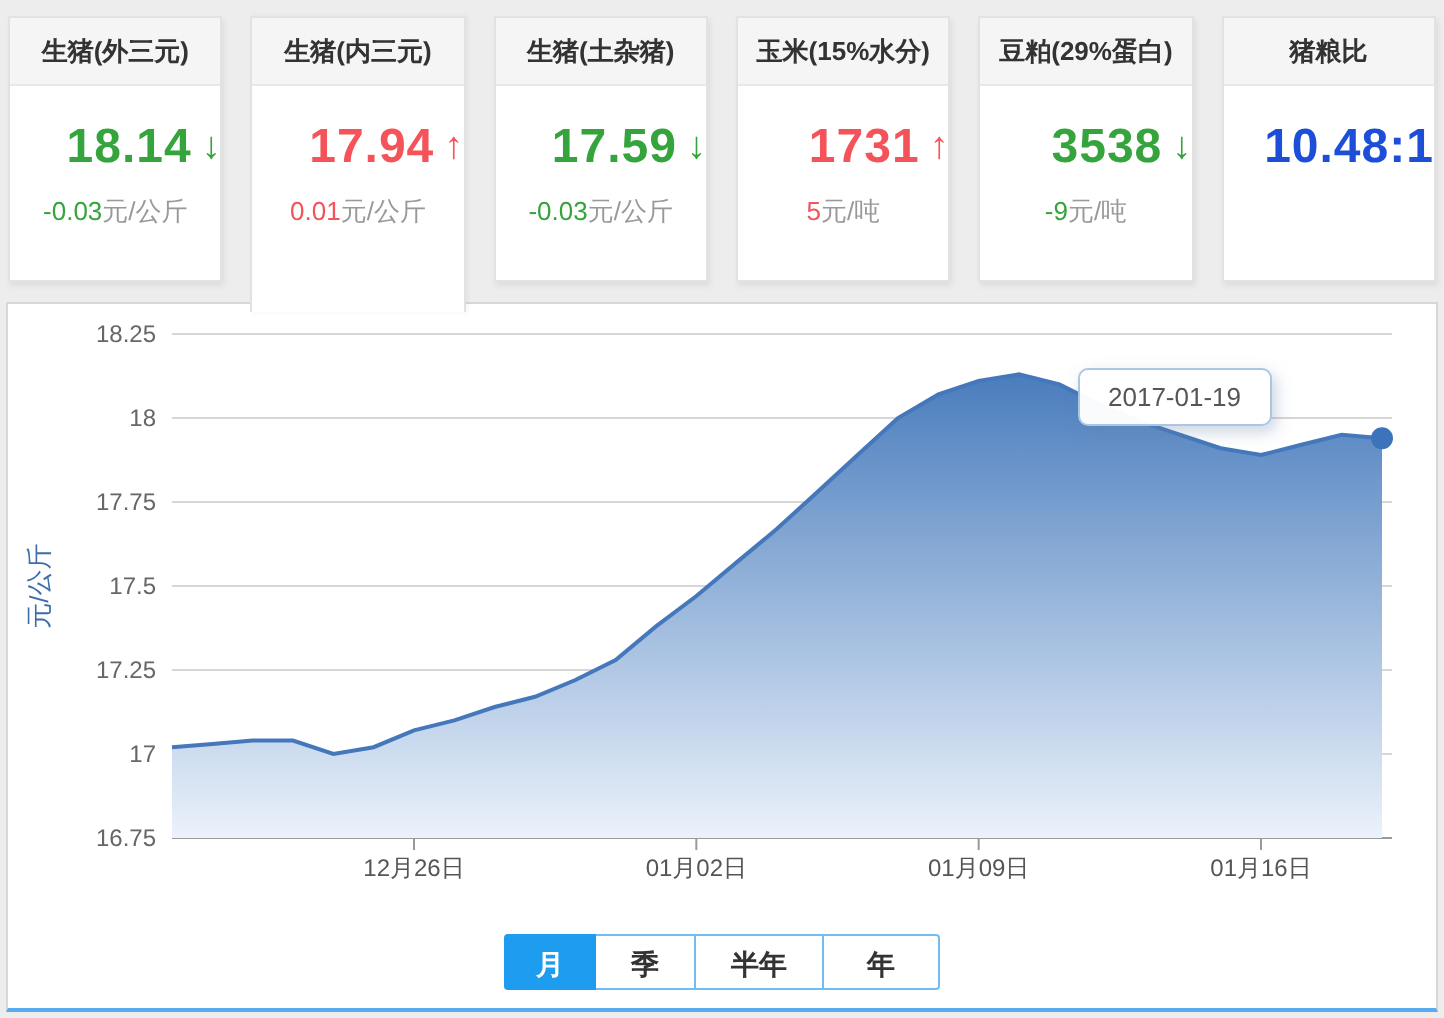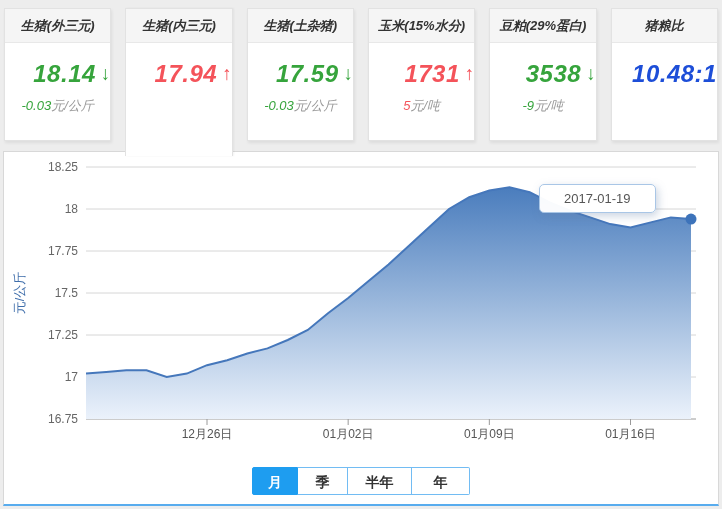--- a/index.html
+++ b/index.html
@@ -1,20 +1,20 @@
 <!DOCTYPE html>
 <html style="--up: #f4535a; --down: #36a43c; --accent: #1e9df0; --line: #4577bb; --area-top: #4a7dbd; --area-bottom: #ebf2fb; --axis-title: #3e6daa; --grid: #d6d6d6; --axis: #9a9a9a; --dot: #3d73ba;"><head>
 <meta charset="utf-8">
 <style>
   html,body{margin:0;padding:0;}
   body{font-family:"Liberation Sans","DejaVu Sans",sans-serif;background:#ededed;}
   .page{position:relative;width:722px;height:509px;background:#ededed;overflow:hidden;}
 
   
-  .cards{position:absolute;top:8px;left:4px;width:714px;display:flex;gap:14px;z-index:3;font-style:italic;}
+  .cards{position:absolute;top:8px;left:4px;width:714px;display:flex;gap:14px;z-index:3;}
   .card{flex:1;height:133px;background:#fff;border:1px solid #e2e2e2;box-sizing:border-box;
         box-shadow:1px 2px 3px rgba(0,0,0,.07);cursor:pointer;}
   .card.active{height:148px;border-bottom:none;box-shadow:1px 0 2px rgba(0,0,0,.05);}
   .card-header{height:33px;line-height:33px;text-align:center;background:#f5f5f5;
         border-bottom:1px solid #e8e8e8;font-size:13px;font-weight:bold;color:#333;
         white-space:nowrap;overflow:hidden;}
   .card-value-row{margin-top:17px;display:flex;justify-content:flex-end;align-items:center;gap:5px;}
   .value{font-size:24px;font-weight:bold;letter-spacing:0.5px;}
   .arrow{font-size:19px;font-weight:bold;}
   .card-sub{margin-top:9px;text-align:center;font-size:13px;}
@@ -24,21 +24,21 @@
   .unit{color:#999;}
 
   
   .panel{position:absolute;left:3px;top:151px;width:716px;height:355px;box-sizing:border-box;
          background:#fff;border:1px solid #d8d8d8;border-bottom:2px solid #58acee;z-index:1;}
   #chart-svg{position:absolute;left:0;top:0;}
 
   
   .tooltip{position:absolute;background:rgba(255,255,255,.97);border:1px solid #a9c6e6;
            border-radius:5px;box-shadow:2px 3px 8px rgba(100,130,170,.35);
-           padding:4px 24px;font-size:13px;line-height:19px;color:#565656;
+           padding:4px 14px;font-size:13px;line-height:19px;color:#565656;
            white-space:nowrap;z-index:2;}
 
   
   .tabs{position:absolute;left:0;right:0;bottom:9px;display:flex;justify-content:center;}
   .tab{height:28px;line-height:28px;text-align:center;font-size:14px;font-weight:bold;color:#333;
        background:#fff;border:1px solid #72bcf3;border-left:none;box-sizing:border-box;cursor:pointer;}
   .tab:first-child{border-left:1px solid #72bcf3;border-radius:2px 0 0 2px;}
   .tab:last-child{border-radius:0 2px 2px 0;}
   .tab:nth-child(1){width:46px;}
   .tab:nth-child(2){width:50px;}
@@ -59,20 +59,21 @@
           <span class="arrow">↓</span>
         </div>
       <div class="card-sub"><span class="change">-0.03</span><span class="unit">元/公斤</span></div>
     </div>
     <div class="card up active">
       <div class="card-header">生猪(内三元)</div>
       <div class="card-value-row">
           <span class="value">17.94</span>
           <span class="arrow">↑</span>
         </div>
+      <div class="card-sub"><span class="change">0.01</span><span class="unit">元/公斤</span></div>
     </div>
     <div class="card down">
       <div class="card-header">生猪(土杂猪)</div>
       <div class="card-value-row">
           <span class="value">17.59</span>
           <span class="arrow">↓</span>
         </div>
       <div class="card-sub"><span class="change">-0.03</span><span class="unit">元/公斤</span></div>
     </div>
     <div class="card up">

